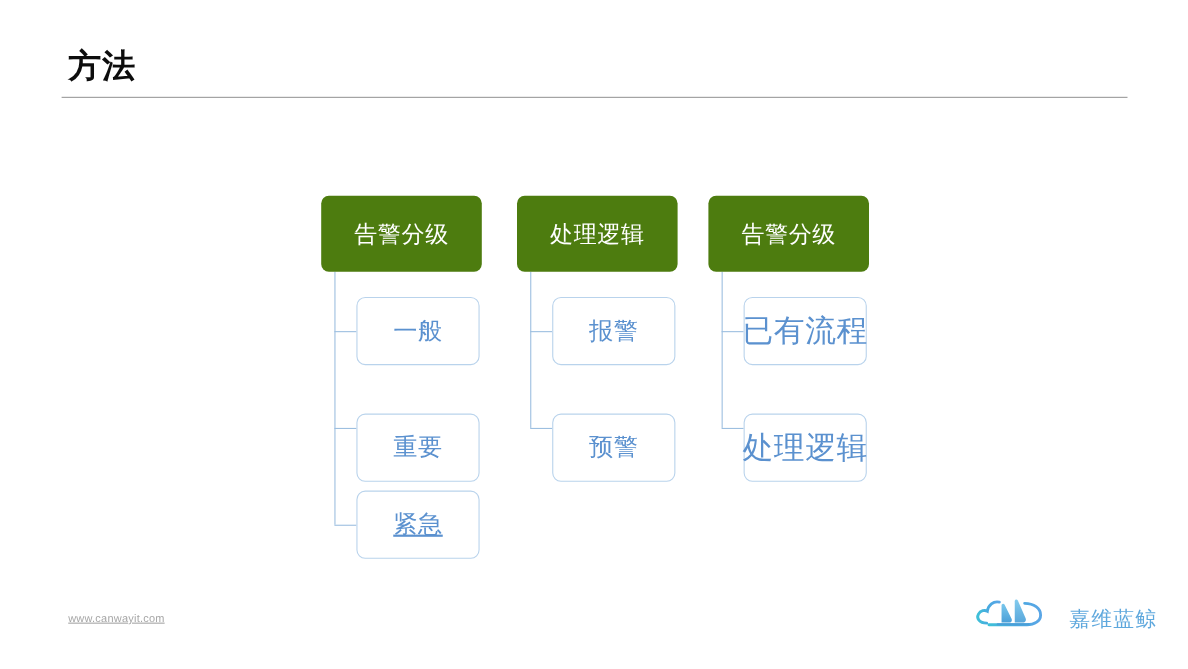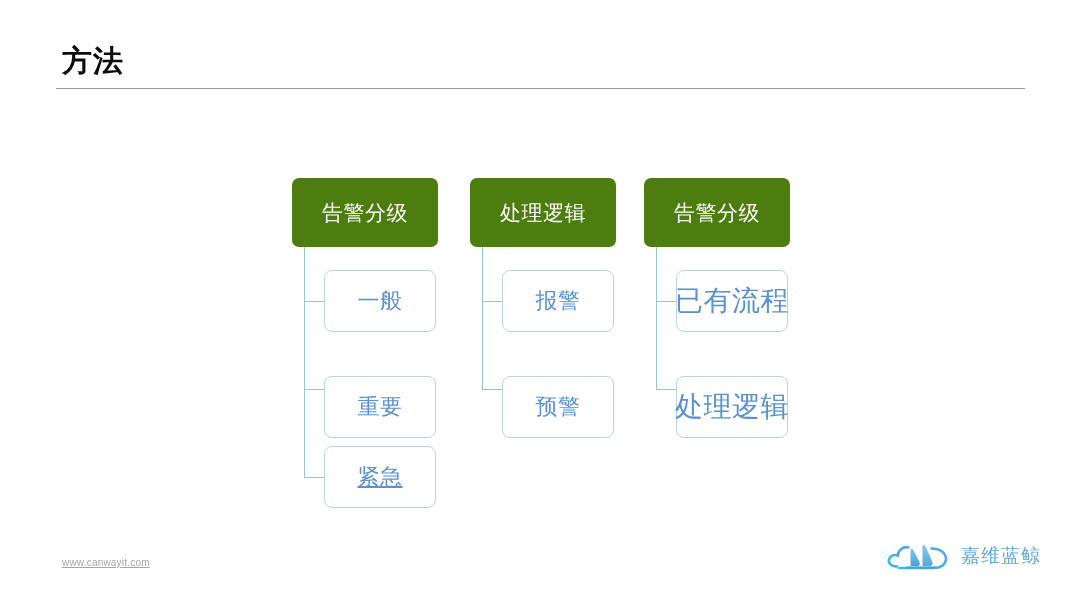--- a/index.html
+++ b/index.html
@@ -145,22 +145,22 @@
     color: #a6a6a6;
     letter-spacing: 0.2px;
     text-decoration: underline;
   }
 
   .logo {
     position: absolute;
     left: 886px;
     top: 536px;
     display: flex;
-    align-items: center;
-    gap: 9px;
+    align-items: flex-end;
+    gap: 20px;
   }
   .logo-mark {
     width: 66px;
     height: 40px;
     display: block;
   }
   .logo-text {
     font-size: 19px;
     color: #5fa8dd;
     letter-spacing: 1px;

